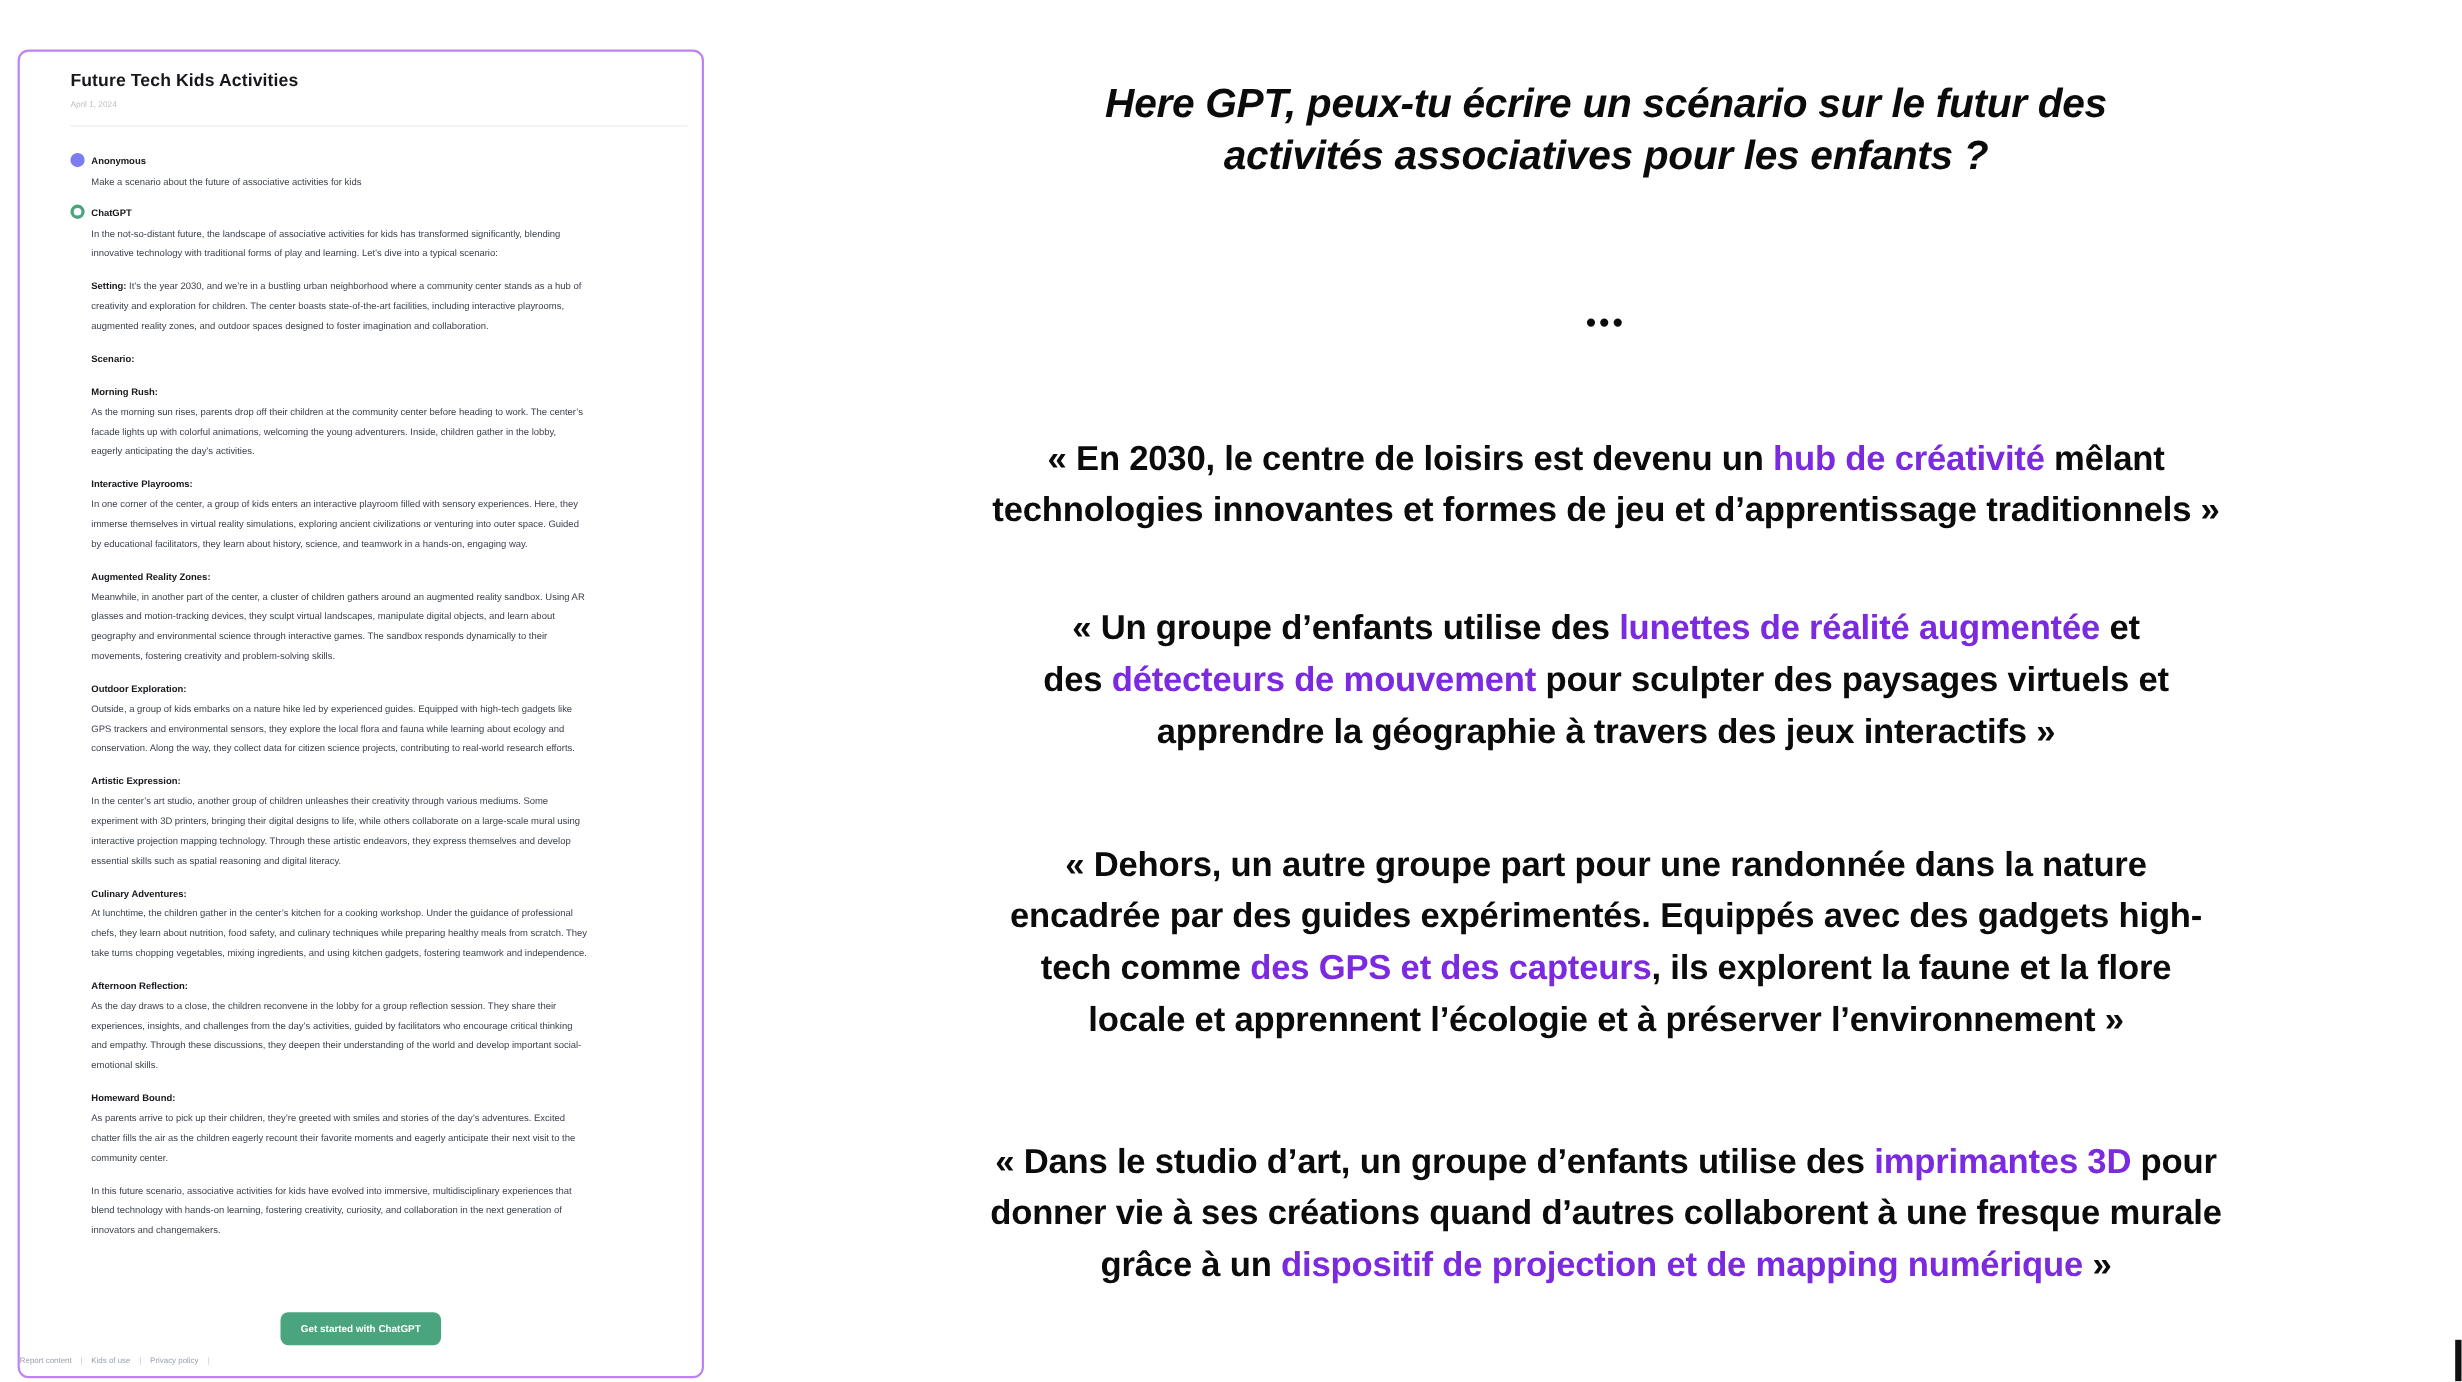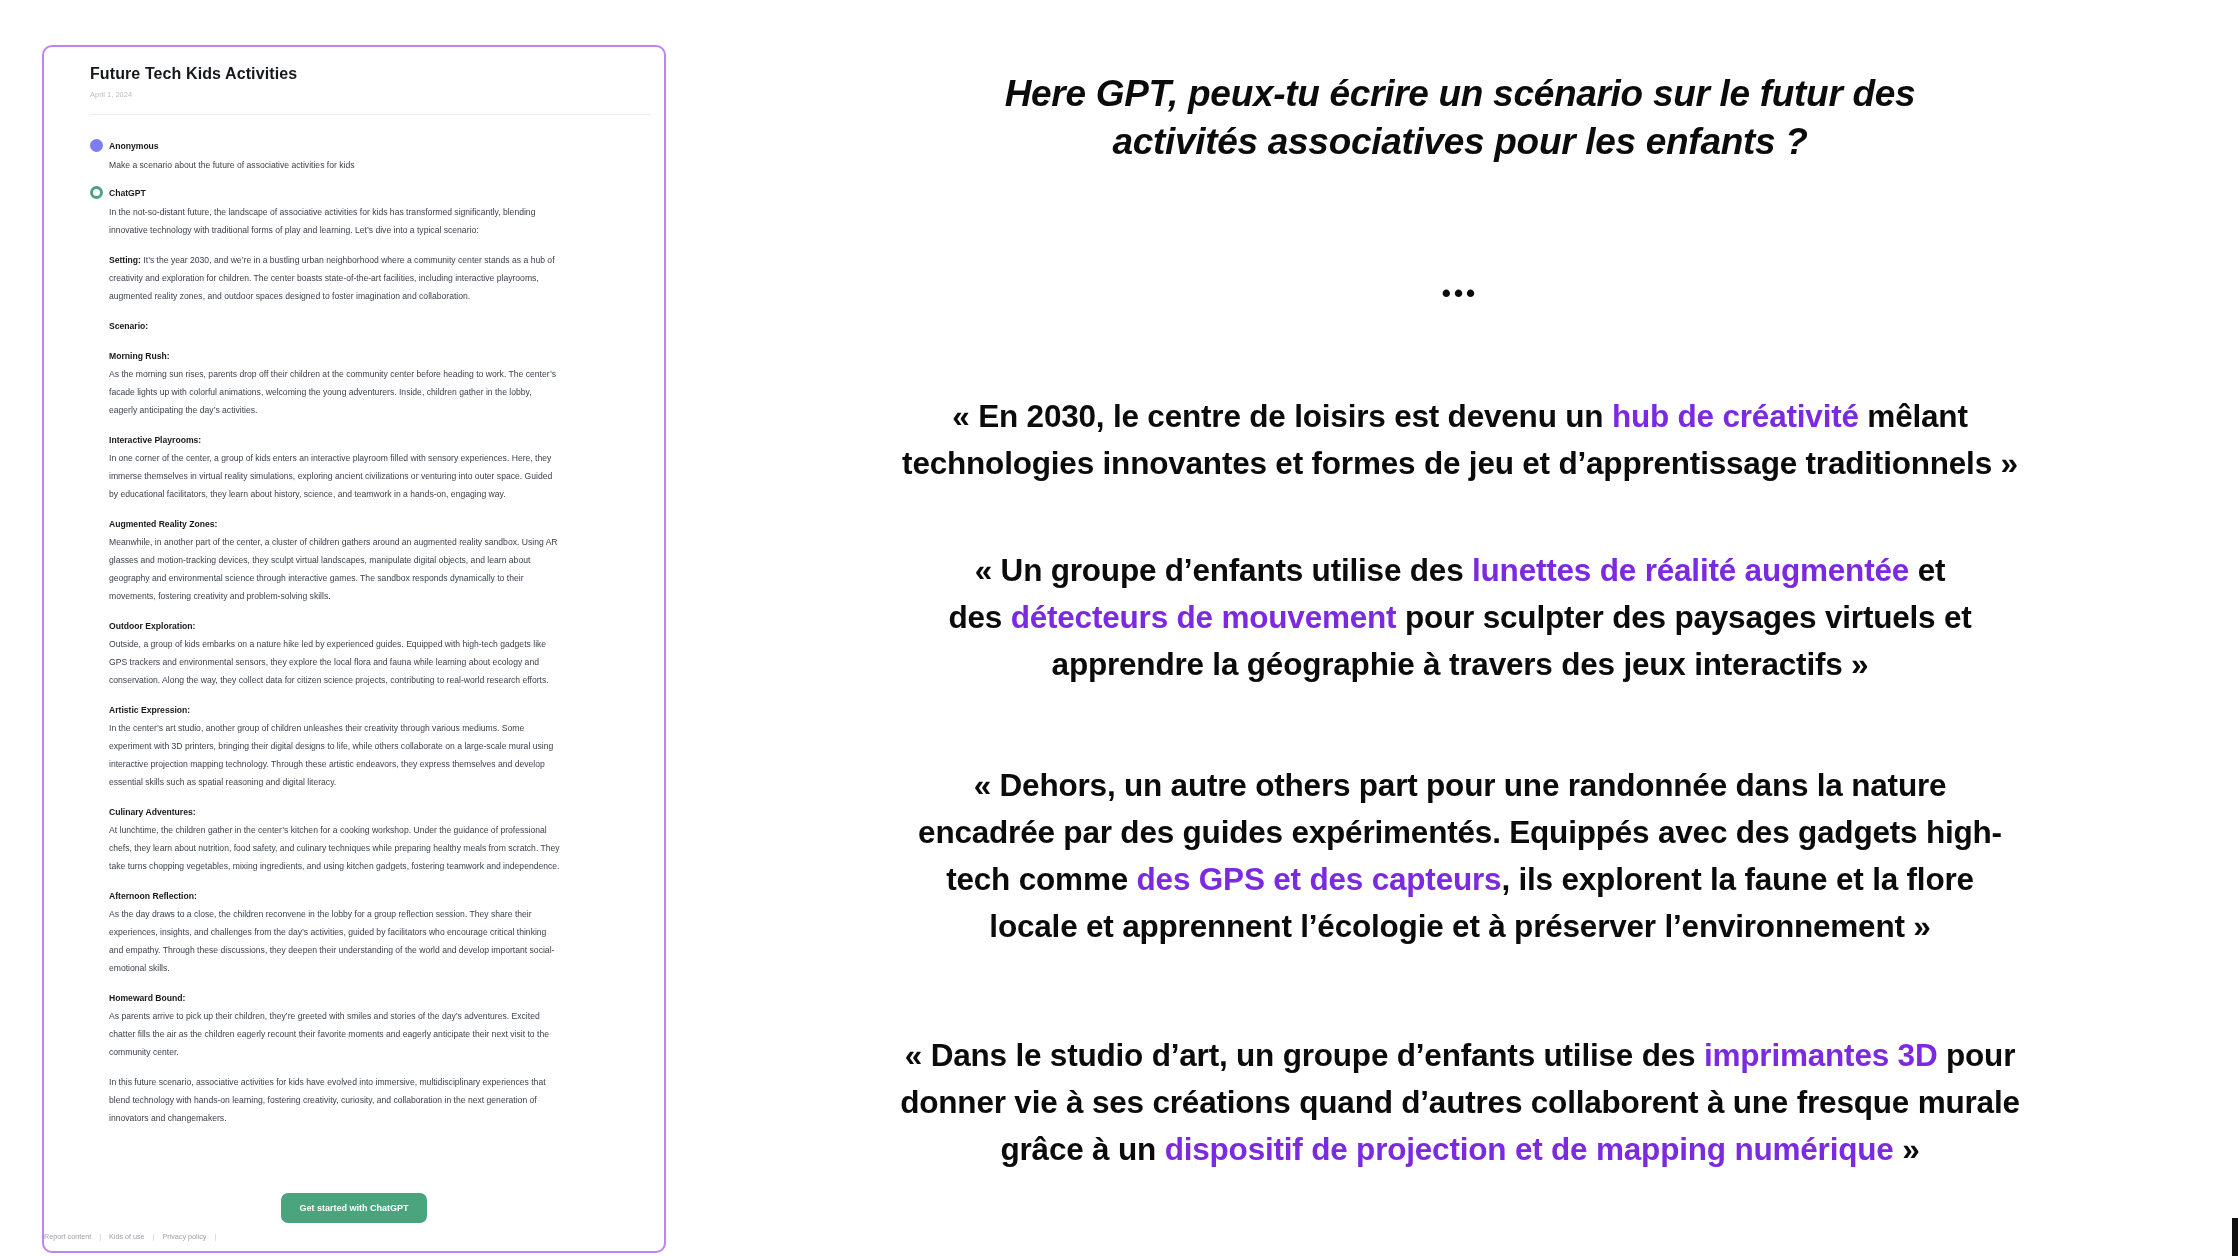--- a/index.html
+++ b/index.html
@@ -9,21 +9,21 @@
     --user-avatar:#7d7df2;
     --gpt-avatar:#4aa57e;
   }
   *{box-sizing:border-box;margin:0;padding:0;}
   html,body{background:#ffffff;}
   body{font-family:"Liberation Sans",sans-serif;}
   .canvas{position:relative;width:2238px;height:1256px;background:#ffffff;overflow:hidden;}
 
   
   .panel{
-    position:absolute;left:42px;top:45px;width:624px;height:1208px;
+    position:absolute;left:16px;top:45px;width:624px;height:1208px;
     background:#ffffff;border:2px solid var(--panel-border);border-radius:10px;
     display:flex;flex-direction:column;overflow:hidden;
   }
   .panel-header{padding:18px 46px 0 46px;}
   .conv-title{font-size:16px;font-weight:700;color:#17181c;letter-spacing:.1px;}
   .conv-date{font-size:7.5px;color:#b9bdc6;margin-top:7px;}
   .divider{border:none;border-top:1px solid #ececf1;margin:15px 13px 0 46px;}
   .messages{flex:1;padding:14px 104px 0 46px;color:#3a3f4b;}
   .msg-head{display:flex;align-items:center;gap:6px;margin:10px 0 4px 0;}
   .avatar{width:13px;height:13px;border-radius:50%;flex:0 0 auto;}
@@ -113,18 +113,18 @@
           <span class="fsep">|</span>
         </div>
     </div>
   </div>
 
   <div class="right-block">
     <div class="question"><span>Here GPT, peux-tu écrire un scénario sur le futur des</span><br><span>activités associatives pour les enfants ?</span></div>
     <div class="dots">•••</div>
     <p class="quote q1"><span>« En 2030, le centre de loisirs est devenu un </span><span class="hl">hub de créativité</span><span> mêlant</span><br><span>technologies innovantes et formes de jeu et d’apprentissage traditionnels »</span></p>
     <p class="quote q2"><span>« Un groupe d’enfants utilise des </span><span class="hl">lunettes de réalité augmentée</span><span> et</span><br><span>des </span><span class="hl">détecteurs de mouvement</span><span> pour sculpter des paysages virtuels et</span><br><span>apprendre la géographie à travers des jeux interactifs »</span></p>
-    <p class="quote q3"><span>« Dehors, un autre others part pour une randonnée dans la nature</span><br><span>encadrée par des guides expérimentés. Equippés avec des gadgets high-</span><br><span>tech comme </span><span class="hl">des GPS et des capteurs</span><span>, ils explorent la faune et la flore</span><br><span>locale et apprennent l’écologie et à préserver l’environnement »</span></p>
+    <p class="quote q3"><span>« Dehors, un autre groupe part pour une randonnée dans la nature</span><br><span>encadrée par des guides expérimentés. Equippés avec des gadgets high-</span><br><span>tech comme </span><span class="hl">des GPS et des capteurs</span><span>, ils explorent la faune et la flore</span><br><span>locale et apprennent l’écologie et à préserver l’environnement »</span></p>
     <p class="quote q4"><span>« Dans le studio d’art, un groupe d’enfants utilise des </span><span class="hl">imprimantes 3D</span><span> pour</span><br><span>donner vie à ses créations quand d’autres collaborent à une fresque murale</span><br><span>grâce à un </span><span class="hl">dispositif de projection et de mapping numérique</span><span> »</span></p>
   </div>
 
   <div class="cursor-bar"></div>
 </div>
 
 </body></html>

